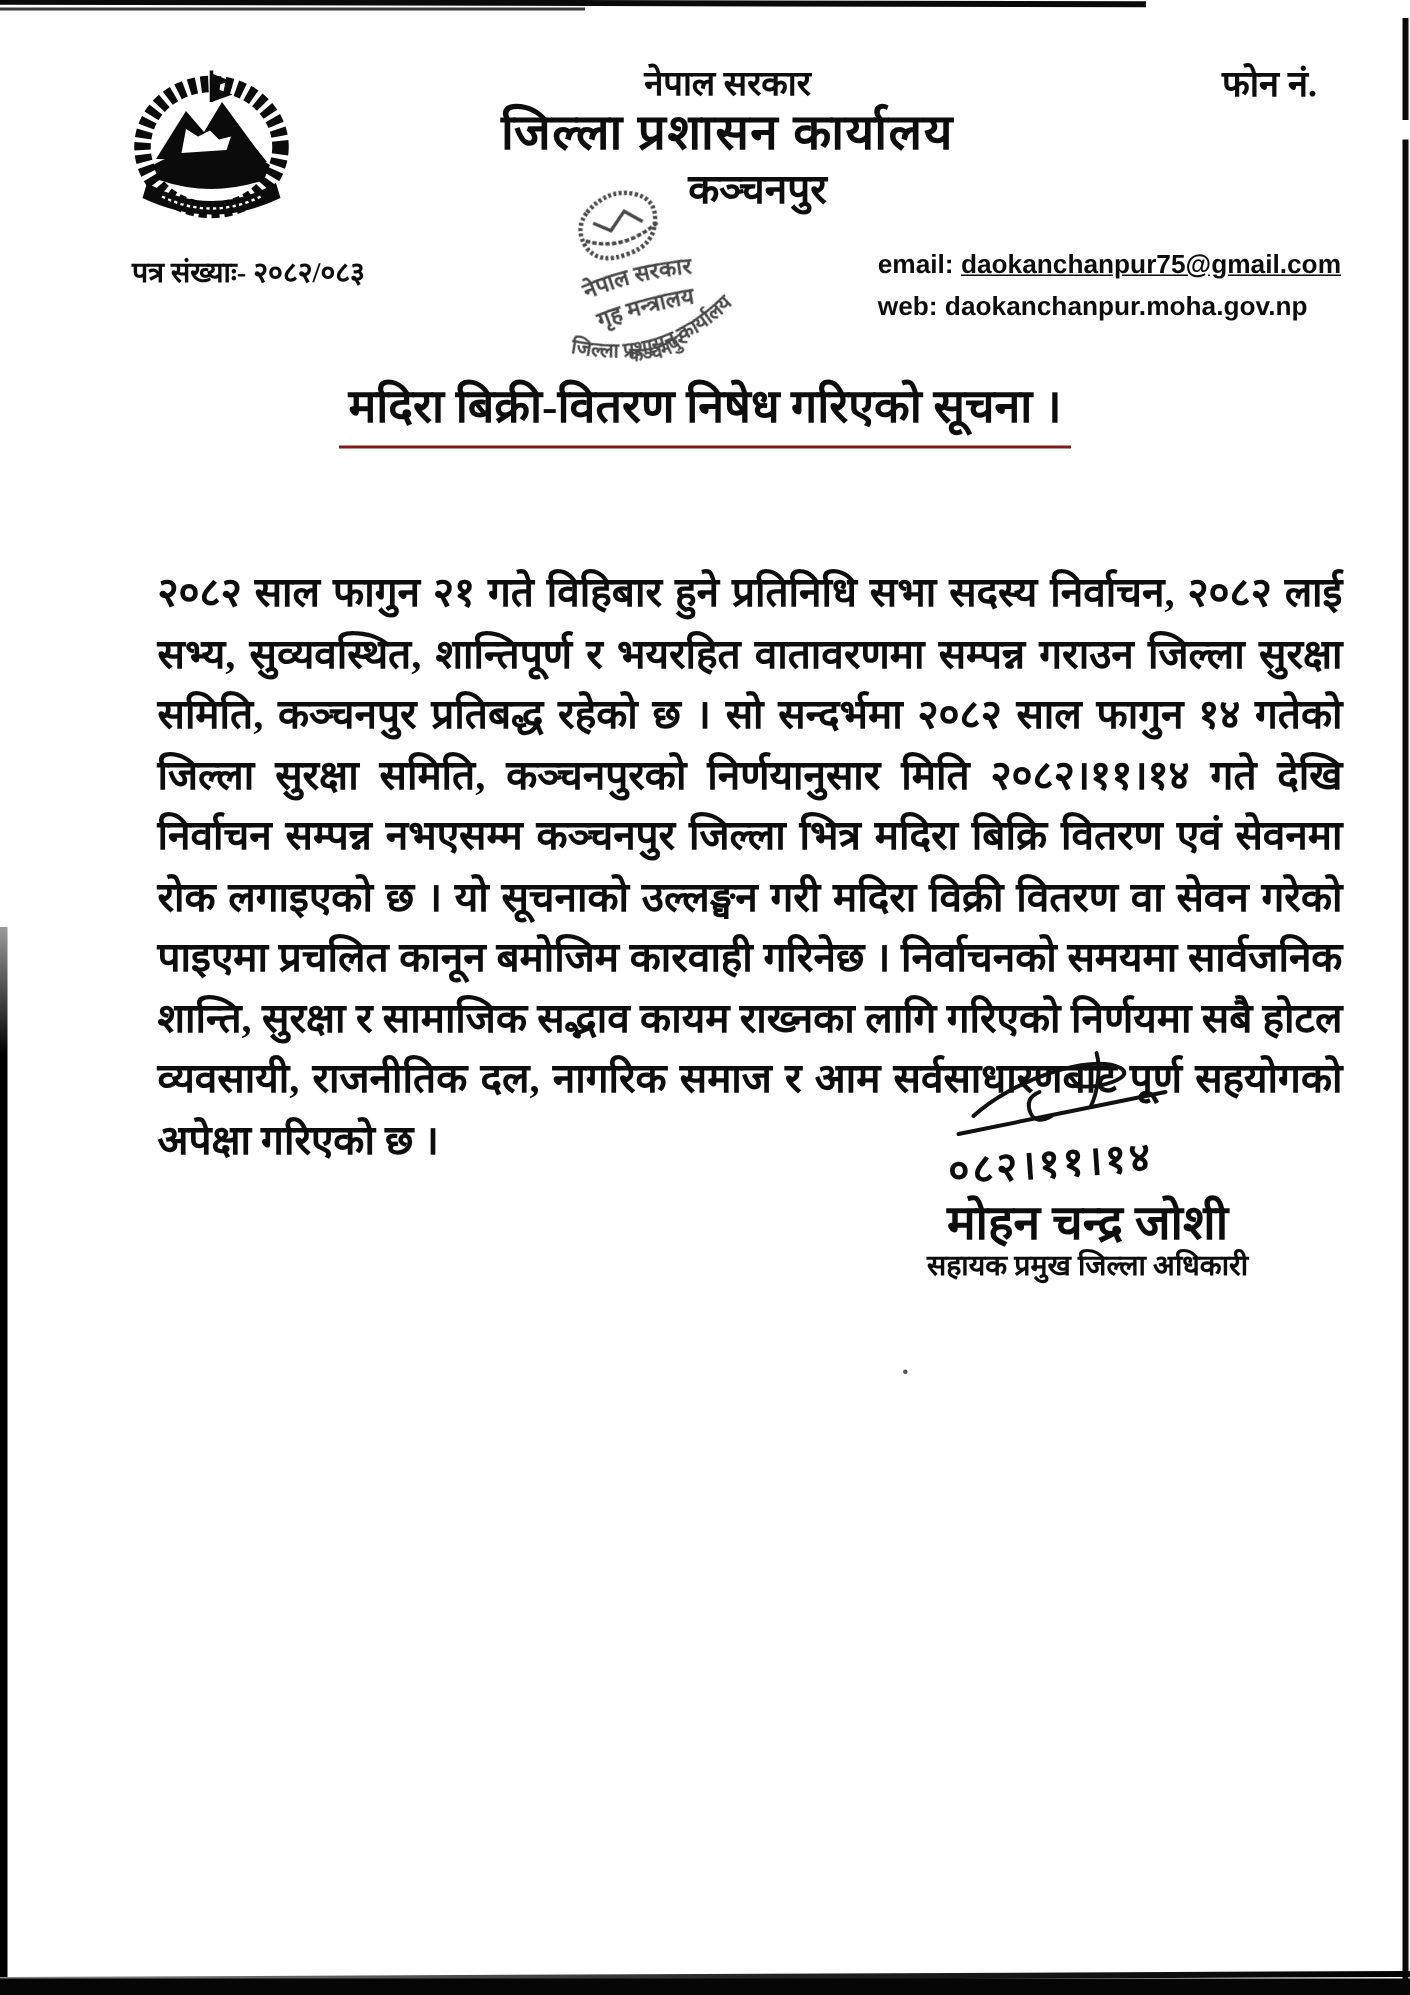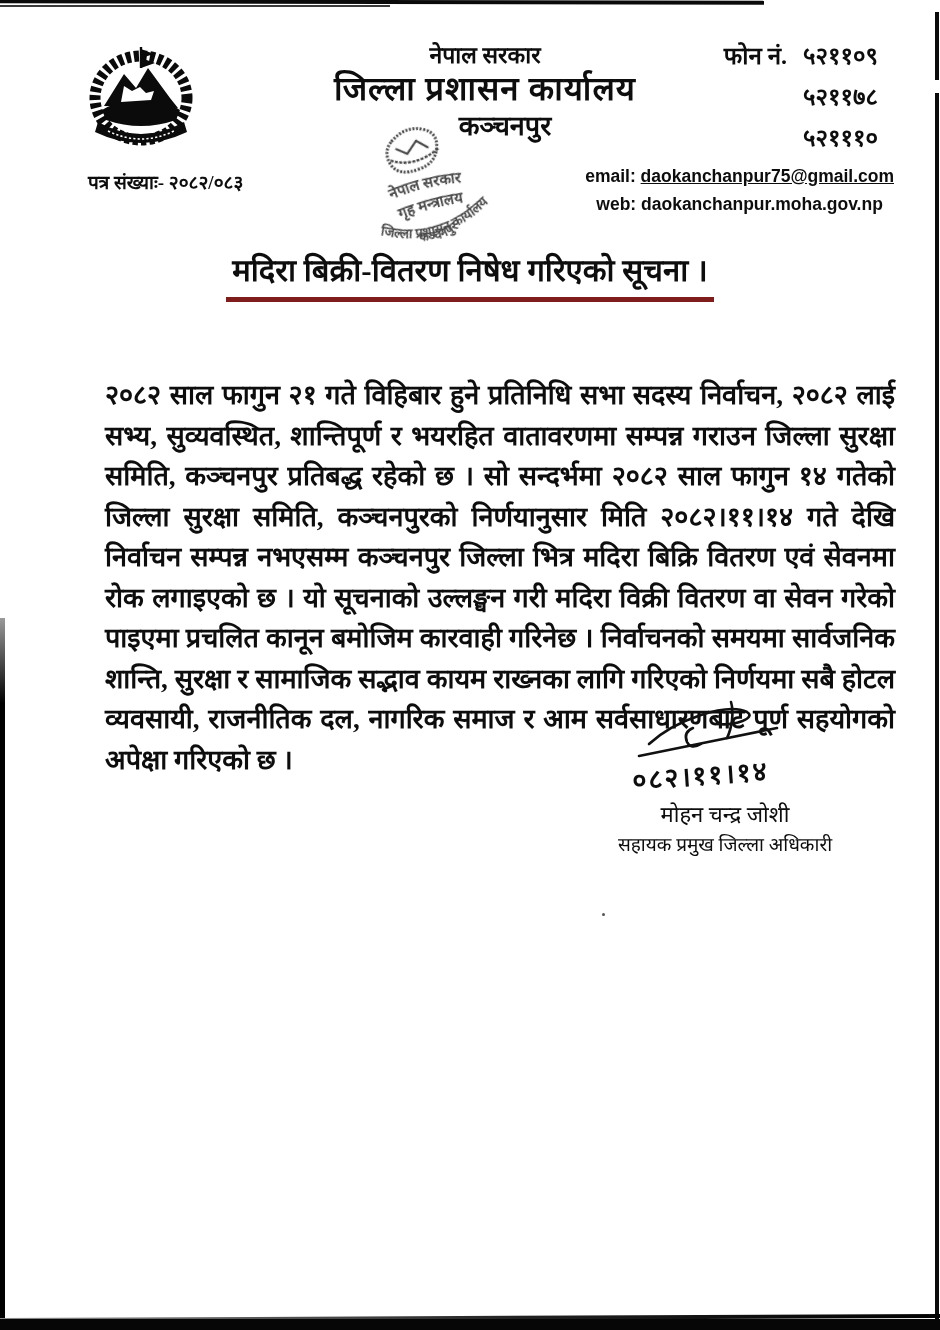--- a/index.html
+++ b/index.html
@@ -21,37 +21,37 @@
   
   .emblem { position:absolute; left:88px; top:46px; }
   .ref-block { position:absolute; left:88px; top:166px; font-weight:bold; font-size:19px; line-height:34px; font-family:"Liberation Serif","DejaVu Serif",serif; }
   .head-center { position:absolute; left:200px; width:570px; top:44px; text-align:center; }
   .gov-line      { font-size:23px; font-weight:bold; line-height:23px; }
   .ministry-line { font-size:22px; font-weight:bold; line-height:24px; }
   .office-name   { font-size:33px; font-weight:bold; line-height:44px; letter-spacing:1px; }
   .district-name { font-size:27px; font-weight:bold; line-height:30px; margin-left:40px; }
   .phone-block { position:absolute; right:62px; top:38px; display:flex; gap:16px; font-weight:bold; font-size:24px; }
   .phone-nums  { display:flex; flex-direction:column; gap:8px; text-align:left; }
-  .contact-block { position:absolute; right:46px; top:162px; text-align:center; font-family:"Liberation Sans","DejaVu Sans",sans-serif; font-weight:bold; font-size:17.5px; line-height:28px; }
+  .contact-block { position:absolute; right:46px; top:162px; text-align:left; font-family:"Liberation Sans","DejaVu Sans",sans-serif; font-weight:bold; font-size:17.5px; line-height:28px; }
   .contact-block .email-val { text-decoration:underline; }
 
   
   .stamp { position:absolute; left:326px; top:120px; opacity:.88; }
 
   
   .title-wrap { position:absolute; left:0; right:0; top:248px; display:flex; justify-content:center; }
-  .notice-title { font-size:31px; font-weight:bold; border-bottom:5px solid #7f1d1d; padding:0 6px 7px 6px; }
+  .notice-title { font-size:31px; font-weight:bold; border-bottom:2px solid #7f1d1d; padding:0 6px 7px 6px; }
   .notice-body { position:absolute; left:105px; right:45px; top:348px; font-size:27px; line-height:40.5px; text-align:justify; font-weight:700; }
 
   
   .sig-scribble { position:absolute; left:635px; top:698px; }
   .sig-date { position:absolute; left:632px; top:756px; font-size:27px; font-weight:600; letter-spacing:2px; transform:rotate(-4deg); }
   .signer { position:absolute; left:560px; width:330px; top:800px; text-align:center; }
-  .signer-name { font-size:22px; font-weight:normal; line-height:30px; }
-  .signer-designation { font-size:19px; font-weight:normal; line-height:30px;text-align:center; }
+  .signer-name { font-size:32px; font-weight:bold; line-height:30px; }
+  .signer-designation { font-size:19px; font-weight:bold; line-height:30px;text-align:center; }
   .footer-left { position:absolute; left:103px; top:793px; font-size:26px; font-weight:600; line-height:47px; }
 </style>
 </head>
 <body>
 
 <div class="page">
 
   <div class="top-edge"></div>
   <div class="top-edge2"></div>
   <div class="right-edge"></div>
@@ -77,25 +77,20 @@
   </div>
 
   <div class="head-center">
     <div class="gov-line">नेपाल सरकार</div>
     <div class="office-name">जिल्ला प्रशासन कार्यालय</div>
     <div class="district-name">कञ्चनपुर</div>
   </div>
 
   <div class="phone-block">
     <div>फोन नं.</div>
-    <div class="phone-nums">
-      <span>५२११०९</span>
-      <span>५२११७८</span>
-      <span>५२१११०</span>
-    </div>
   </div>
 
   <div class="contact-block">
     <div>
       <span>email:</span>
       <span class="email-val">daokanchanpur75@gmail.com</span>
     </div>
     <div>
       <span>web:</span>
       <span>daokanchanpur.moha.gov.np</span>

